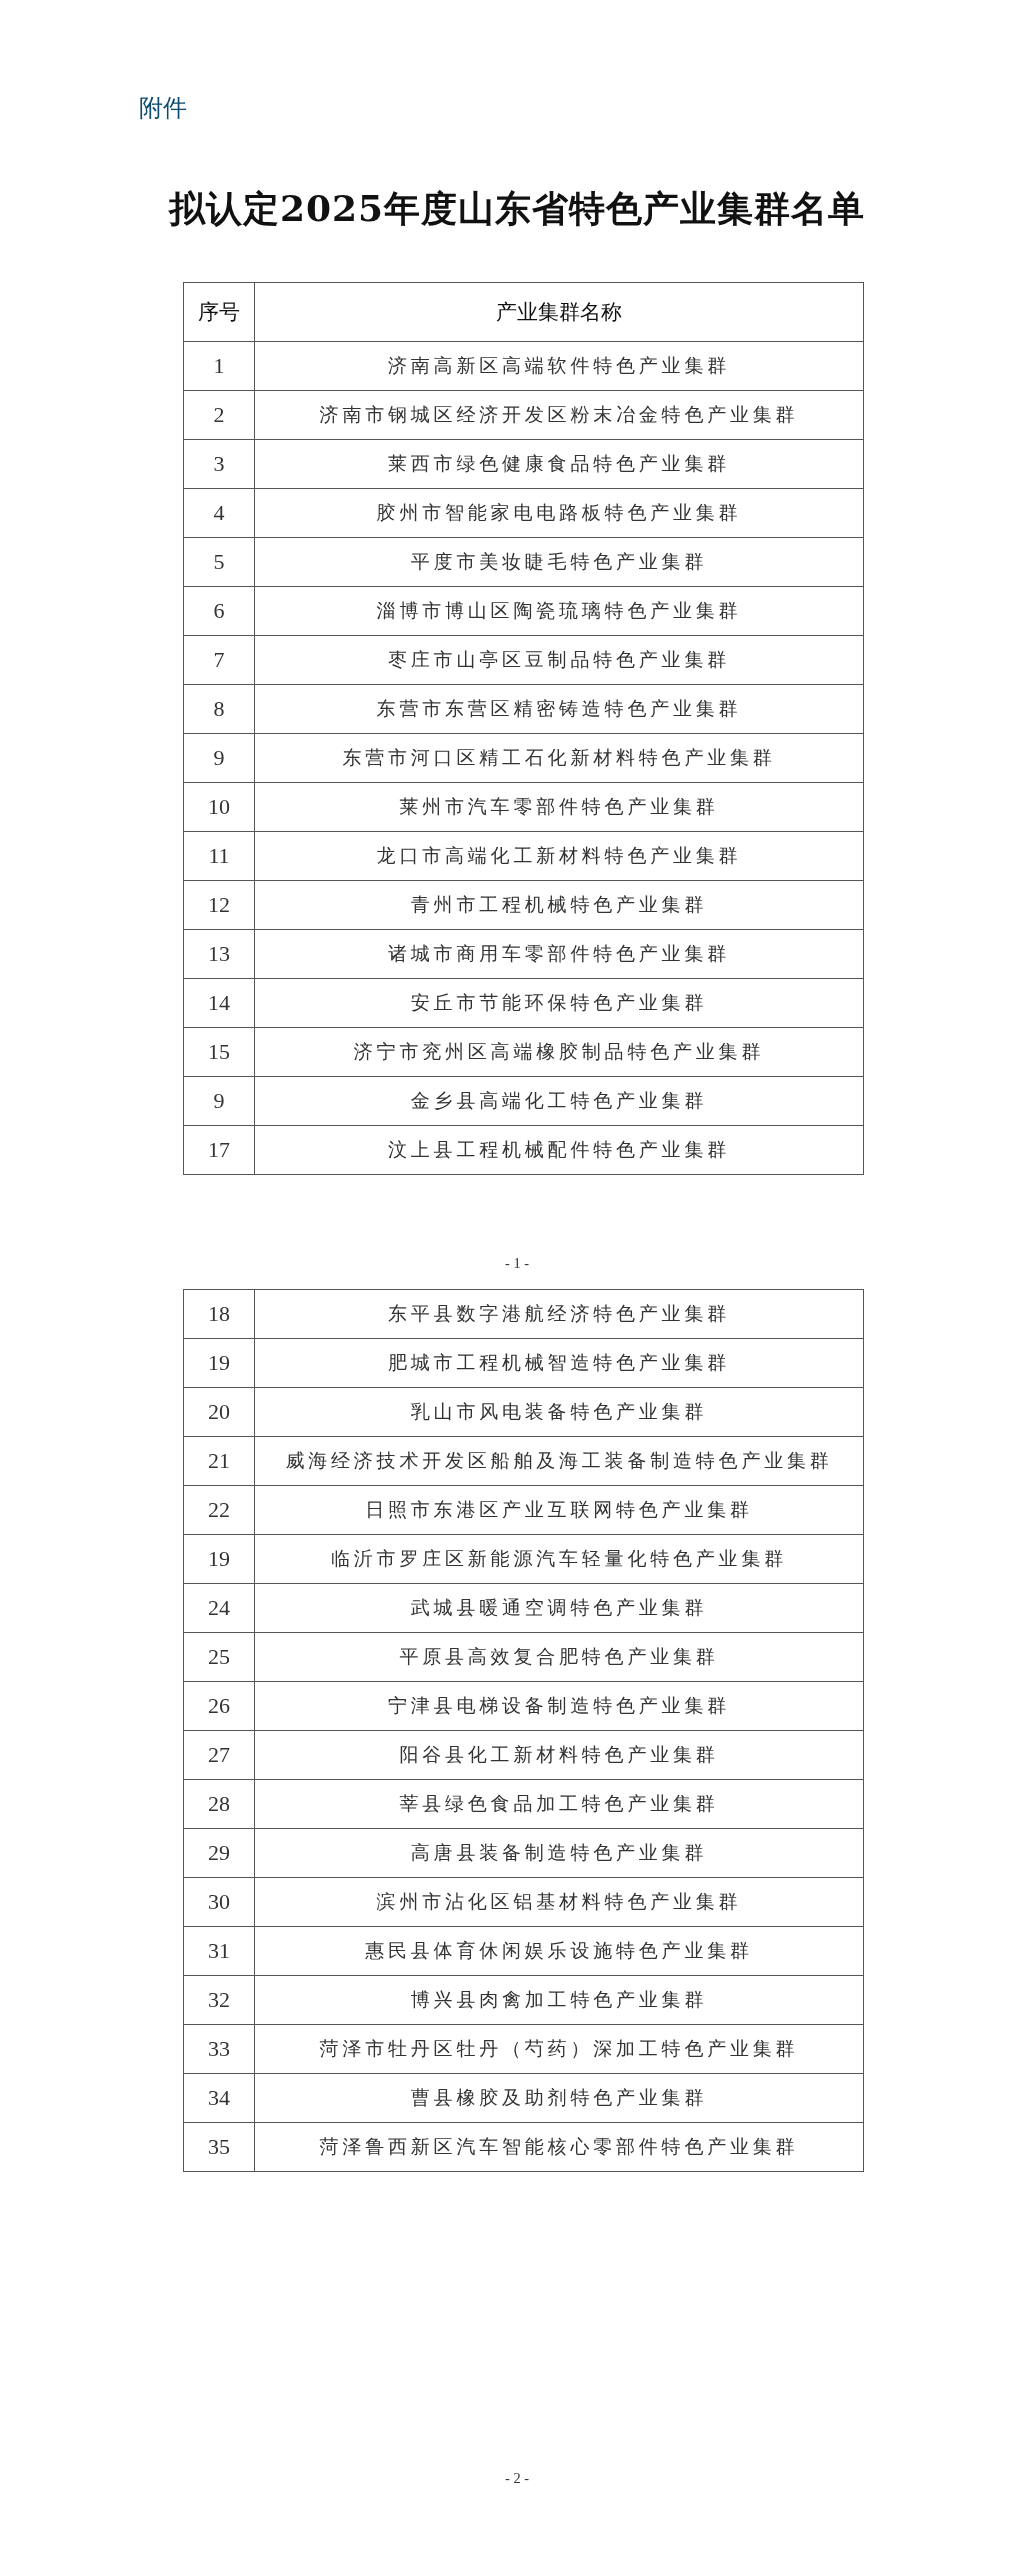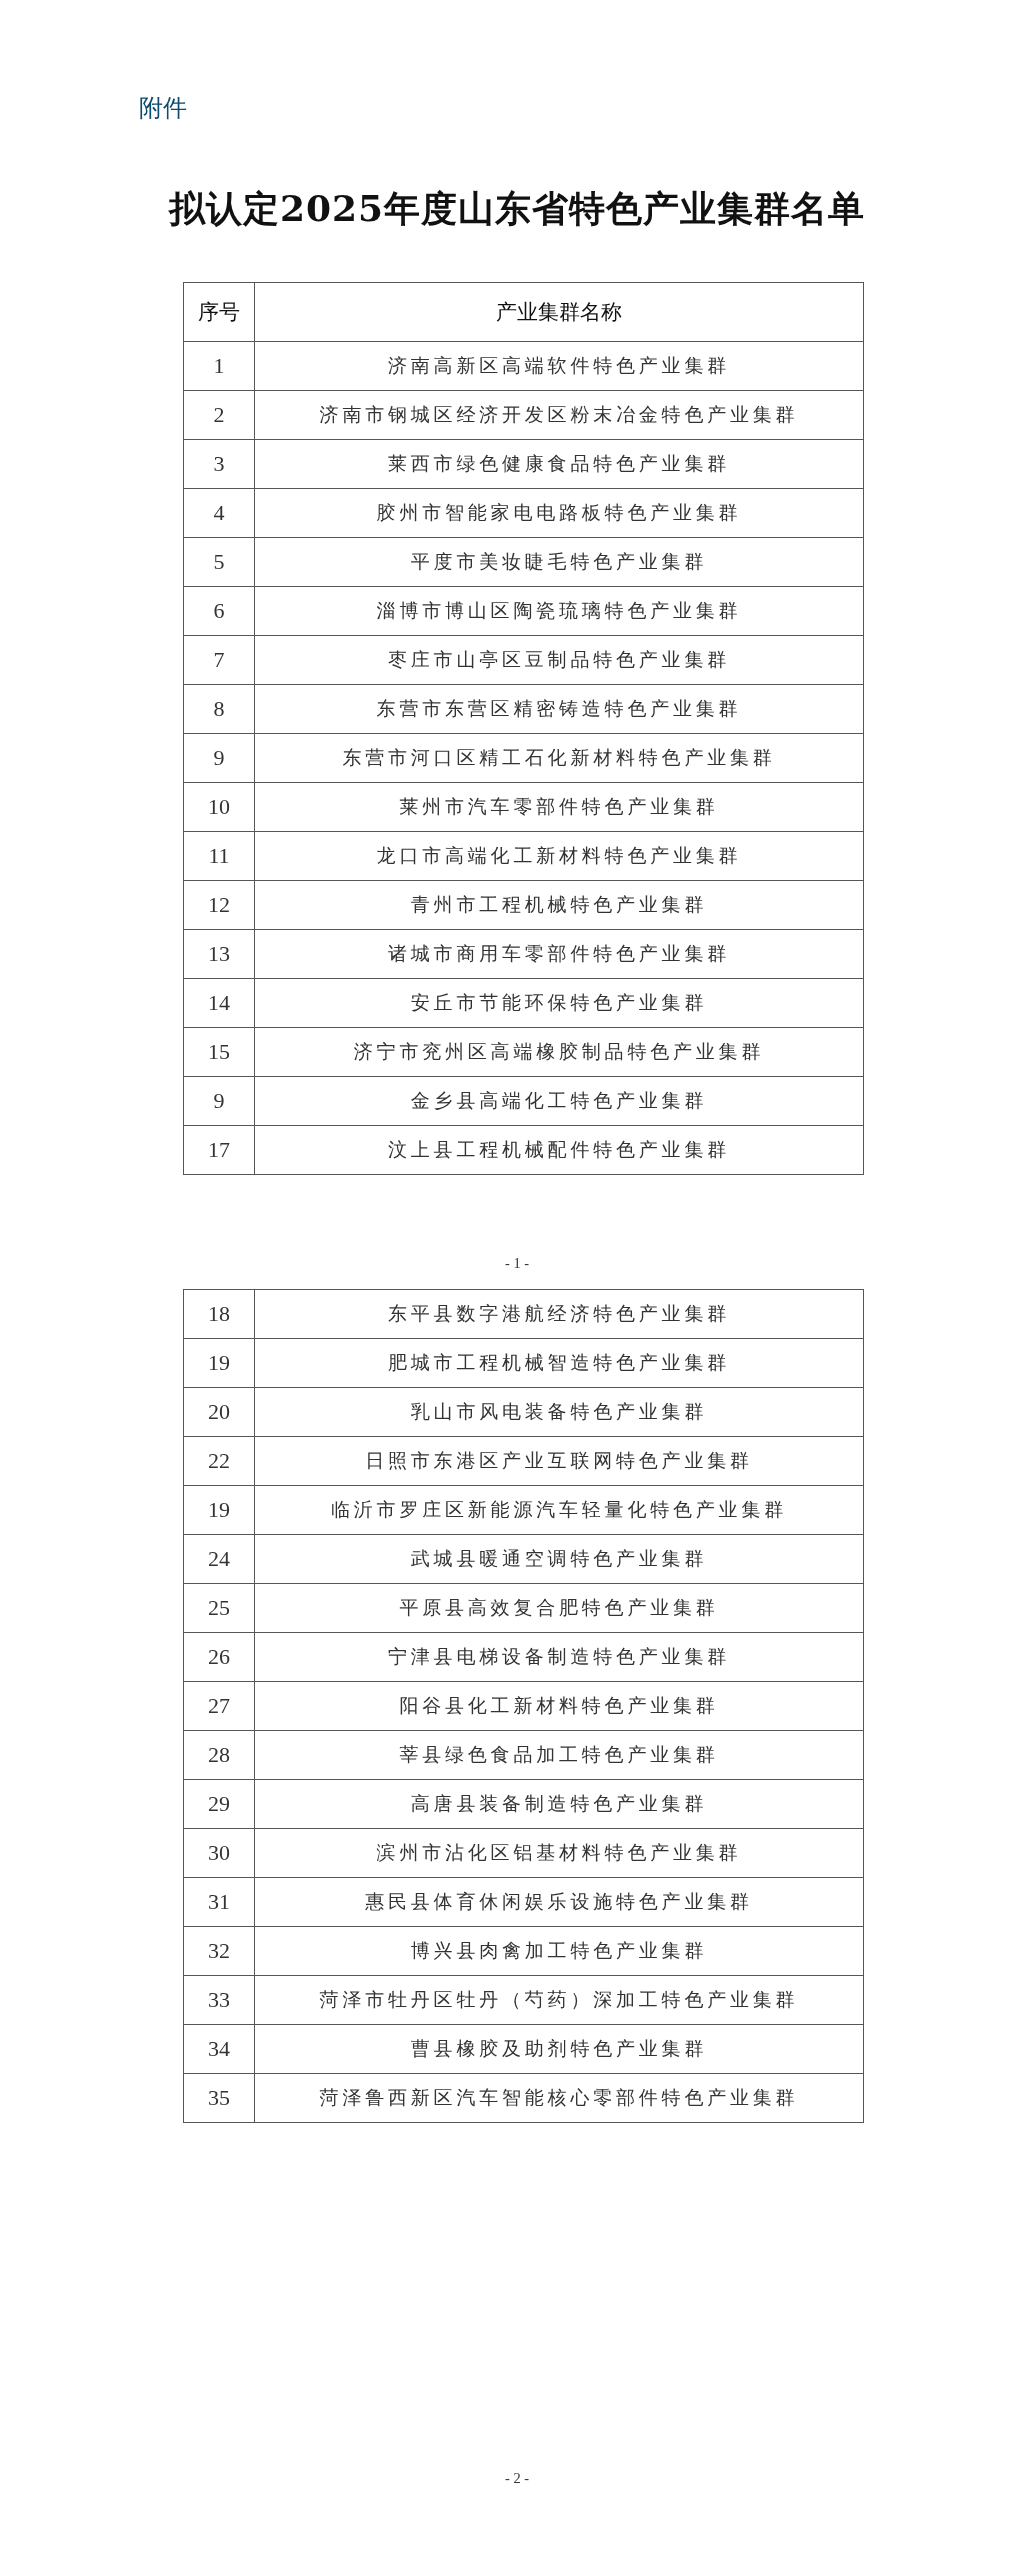--- a/index.html
+++ b/index.html
@@ -122,20 +122,24 @@
       </tr>
       <tr>
         <td class="num">19</td>
         <td class="name">肥城市工程机械智造特色产业集群</td>
       </tr>
       <tr>
         <td class="num">20</td>
         <td class="name">乳山市风电装备特色产业集群</td>
       </tr>
       <tr>
+        <td class="num">21</td>
+        <td class="name">威海经济技术开发区船舶及海工装备制造特色产业集群</td>
+      </tr>
+      <tr>
         <td class="num">22</td>
         <td class="name">日照市东港区产业互联网特色产业集群</td>
       </tr>
       <tr>
         <td class="num">19</td>
         <td class="name">临沂市罗庄区新能源汽车轻量化特色产业集群</td>
       </tr>
       <tr>
         <td class="num">24</td>
         <td class="name">武城县暖通空调特色产业集群</td>

